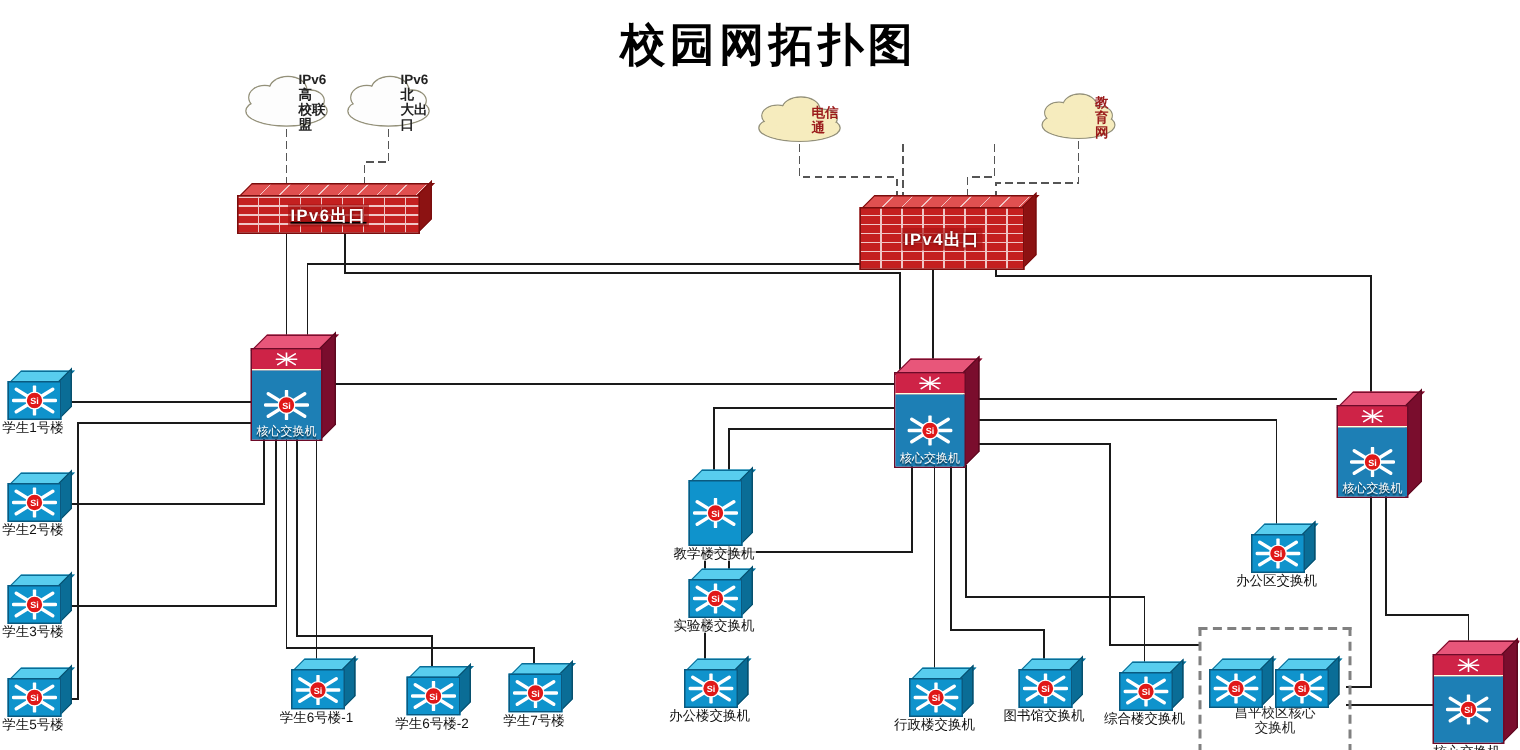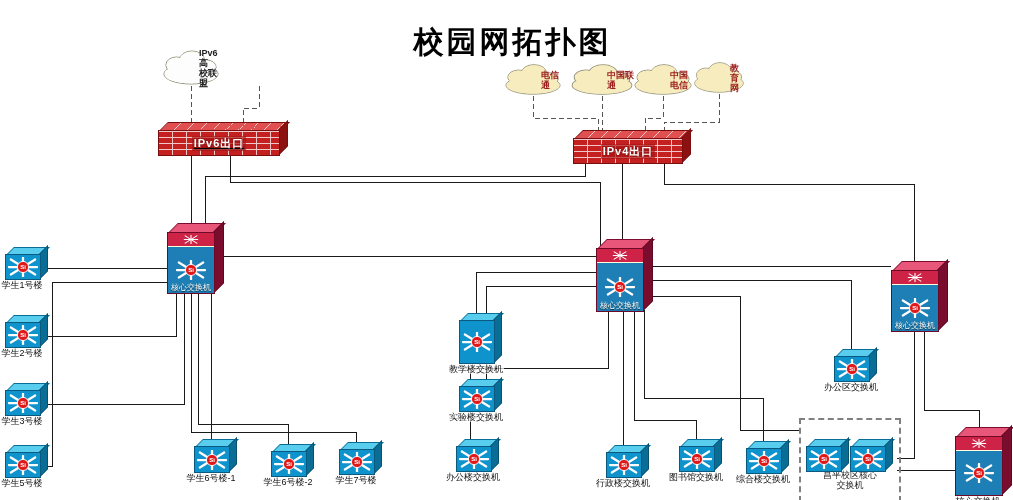--- a/index.html
+++ b/index.html
@@ -1,18 +1,18 @@
 <!DOCTYPE html>
 <html><head>
 <meta charset="utf-8">
 <style>
   html,body{margin:0;padding:0;background:#fff;}
   .canvas{position:relative;width:1013px;height:500px;background:#fff;overflow:hidden;
           font-family:"Liberation Sans",sans-serif;}
-  .title{position:absolute;top:6px;left:12px;right:0;margin:16px;text-align:center;
+  .title{position:absolute;top:6px;left:12px;right:0;margin:4px;text-align:center;
          font:bold 30px "Liberation Serif",serif;letter-spacing:3px;color:#000;}
   svg.wires{position:absolute;left:0;top:0;width:1013px;height:500px;}
   svg.wires polyline{fill:none;stroke:#1a1a1a;stroke-width:1;shape-rendering:crispEdges;}
   svg.wires polyline.dashed{stroke:#555;stroke-dasharray:5 3;}
 
   .node{position:absolute;}
   .node-label{position:absolute;left:50%;top:100%;transform:translateX(-50%);margin-top:2px;
               font-size:9px;line-height:10px;color:#111;white-space:nowrap;text-align:left;
               background:rgba(255,255,255,.7);padding:0 1px;}
   .node-label span{display:block;}
@@ -120,65 +120,51 @@
         <ellipse cx="30" cy="26" rx="27.5" ry="9.5" fill="#fdfdfd" stroke="none"></ellipse>
         <ellipse cx="15" cy="17" rx="10.5" ry="7.5" fill="#fdfdfd" stroke="none"></ellipse>
         <ellipse cx="31" cy="12" rx="12.5" ry="8.5" fill="#fdfdfd" stroke="none"></ellipse>
         <ellipse cx="46" cy="19" rx="9.5" ry="6.5" fill="#fdfdfd" stroke="none"></ellipse>
       </svg>
       <div class="cloud-label white">
         <span>IPv6高</span>
         <span>校联盟</span>
       </div>
     </div>
+    <div class="node cloud" style="left: 230px; top: 48px; width: 58px; height: 38px;">
+      <svg viewBox="0 0 60 38" preserveAspectRatio="none">
+        <ellipse cx="30" cy="26" rx="28" ry="10" fill="#fdfdfd" stroke="#94917a" stroke-width="1"></ellipse>
+        <ellipse cx="15" cy="17" rx="11" ry="8" fill="#fdfdfd" stroke="#94917a" stroke-width="1"></ellipse>
+        <ellipse cx="31" cy="12" rx="13" ry="9" fill="#fdfdfd" stroke="#94917a" stroke-width="1"></ellipse>
+        <ellipse cx="46" cy="19" rx="10" ry="7" fill="#fdfdfd" stroke="#94917a" stroke-width="1"></ellipse>
+        <ellipse cx="30" cy="26" rx="27.5" ry="9.5" fill="#fdfdfd" stroke="none"></ellipse>
+        <ellipse cx="15" cy="17" rx="10.5" ry="7.5" fill="#fdfdfd" stroke="none"></ellipse>
+        <ellipse cx="31" cy="12" rx="12.5" ry="8.5" fill="#fdfdfd" stroke="none"></ellipse>
+        <ellipse cx="46" cy="19" rx="9.5" ry="6.5" fill="#fdfdfd" stroke="none"></ellipse>
+      </svg>
+      <div class="cloud-label white">
+        <span>IPv6北</span>
+        <span>大出口</span>
+      </div>
+    </div>
     <div class="node cloud" style="left: 504px; top: 62px; width: 58px; height: 34px;">
       <svg viewBox="0 0 60 38" preserveAspectRatio="none">
         <ellipse cx="30" cy="26" rx="28" ry="10" fill="#f6ecbe" stroke="#94917a" stroke-width="1"></ellipse>
         <ellipse cx="15" cy="17" rx="11" ry="8" fill="#f6ecbe" stroke="#94917a" stroke-width="1"></ellipse>
         <ellipse cx="31" cy="12" rx="13" ry="9" fill="#f6ecbe" stroke="#94917a" stroke-width="1"></ellipse>
         <ellipse cx="46" cy="19" rx="10" ry="7" fill="#f6ecbe" stroke="#94917a" stroke-width="1"></ellipse>
         <ellipse cx="30" cy="26" rx="27.5" ry="9.5" fill="#f6ecbe" stroke="none"></ellipse>
         <ellipse cx="15" cy="17" rx="10.5" ry="7.5" fill="#f6ecbe" stroke="none"></ellipse>
         <ellipse cx="31" cy="12" rx="12.5" ry="8.5" fill="#f6ecbe" stroke="none"></ellipse>
         <ellipse cx="46" cy="19" rx="9.5" ry="6.5" fill="#f6ecbe" stroke="none"></ellipse>
       </svg>
       <div class="cloud-label cream">
         <span>电信通</span>
       </div>
     </div>
-    <div class="node cloud" style="left: 570px; top: 62px; width: 64px; height: 34px;">
-      <svg viewBox="0 0 60 38" preserveAspectRatio="none">
-        <ellipse cx="30" cy="26" rx="28" ry="10" fill="#f6ecbe" stroke="#94917a" stroke-width="1"></ellipse>
-        <ellipse cx="15" cy="17" rx="11" ry="8" fill="#f6ecbe" stroke="#94917a" stroke-width="1"></ellipse>
-        <ellipse cx="31" cy="12" rx="13" ry="9" fill="#f6ecbe" stroke="#94917a" stroke-width="1"></ellipse>
-        <ellipse cx="46" cy="19" rx="10" ry="7" fill="#f6ecbe" stroke="#94917a" stroke-width="1"></ellipse>
-        <ellipse cx="30" cy="26" rx="27.5" ry="9.5" fill="#f6ecbe" stroke="none"></ellipse>
-        <ellipse cx="15" cy="17" rx="10.5" ry="7.5" fill="#f6ecbe" stroke="none"></ellipse>
-        <ellipse cx="31" cy="12" rx="12.5" ry="8.5" fill="#f6ecbe" stroke="none"></ellipse>
-        <ellipse cx="46" cy="19" rx="9.5" ry="6.5" fill="#f6ecbe" stroke="none"></ellipse>
-      </svg>
-      <div class="cloud-label cream">
-        <span>中国联通</span>
-      </div>
-    </div>
-    <div class="node cloud" style="left: 633px; top: 62px; width: 60px; height: 34px;">
-      <svg viewBox="0 0 60 38" preserveAspectRatio="none">
-        <ellipse cx="30" cy="26" rx="28" ry="10" fill="#f6ecbe" stroke="#94917a" stroke-width="1"></ellipse>
-        <ellipse cx="15" cy="17" rx="11" ry="8" fill="#f6ecbe" stroke="#94917a" stroke-width="1"></ellipse>
-        <ellipse cx="31" cy="12" rx="13" ry="9" fill="#f6ecbe" stroke="#94917a" stroke-width="1"></ellipse>
-        <ellipse cx="46" cy="19" rx="10" ry="7" fill="#f6ecbe" stroke="#94917a" stroke-width="1"></ellipse>
-        <ellipse cx="30" cy="26" rx="27.5" ry="9.5" fill="#f6ecbe" stroke="none"></ellipse>
-        <ellipse cx="15" cy="17" rx="10.5" ry="7.5" fill="#f6ecbe" stroke="none"></ellipse>
-        <ellipse cx="31" cy="12" rx="12.5" ry="8.5" fill="#f6ecbe" stroke="none"></ellipse>
-        <ellipse cx="46" cy="19" rx="9.5" ry="6.5" fill="#f6ecbe" stroke="none"></ellipse>
-      </svg>
-      <div class="cloud-label cream">
-        <span>中国电信</span>
-      </div>
-    </div>
     <div class="node cloud" style="left: 693px; top: 60px; width: 52px; height: 34px;">
       <svg viewBox="0 0 60 38" preserveAspectRatio="none">
         <ellipse cx="30" cy="26" rx="28" ry="10" fill="#f6ecbe" stroke="#94917a" stroke-width="1"></ellipse>
         <ellipse cx="15" cy="17" rx="11" ry="8" fill="#f6ecbe" stroke="#94917a" stroke-width="1"></ellipse>
         <ellipse cx="31" cy="12" rx="13" ry="9" fill="#f6ecbe" stroke="#94917a" stroke-width="1"></ellipse>
         <ellipse cx="46" cy="19" rx="10" ry="7" fill="#f6ecbe" stroke="#94917a" stroke-width="1"></ellipse>
         <ellipse cx="30" cy="26" rx="27.5" ry="9.5" fill="#f6ecbe" stroke="none"></ellipse>
         <ellipse cx="15" cy="17" rx="10.5" ry="7.5" fill="#f6ecbe" stroke="none"></ellipse>
         <ellipse cx="31" cy="12" rx="12.5" ry="8.5" fill="#f6ecbe" stroke="none"></ellipse>
         <ellipse cx="46" cy="19" rx="9.5" ry="6.5" fill="#f6ecbe" stroke="none"></ellipse>
@@ -187,21 +173,21 @@
         <span>教育网</span>
       </div>
     </div>
     <div class="node fw" style="left: 158px; top: 130px; width: 120px; height: 24px; text-decoration: underline;">
       <div class="fw-top"></div>
       <div class="fw-side"></div>
       <div class="fw-front">
         <div class="fw-label"><span>IPv6出口</span></div>
       </div>
     </div>
-    <div class="node fw" style="left: 573px; top: 138px; width: 108px; height: 24px;">
+    <div class="node fw" style="left: 573px; top: 138px; width: 108px; height: 40px;">
       <div class="fw-top"></div>
       <div class="fw-side"></div>
       <div class="fw-front">
         <div class="fw-label"><span>IPv4出口</span></div>
       </div>
     </div>
     <div class="node core" style="left: 167px; top: 232px; width: 46px; height: 60px;">
       <div class="core-top"></div>
       <div class="core-sidef"></div>
       <div class="core-front">

